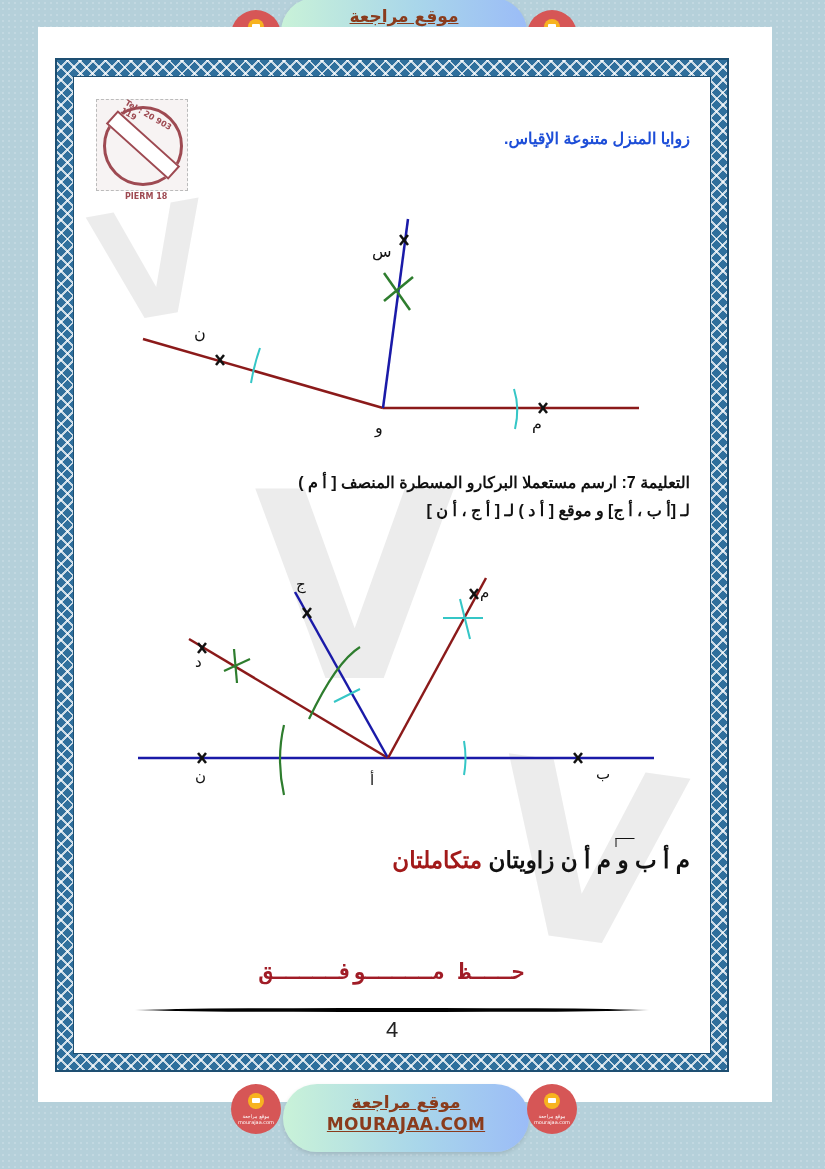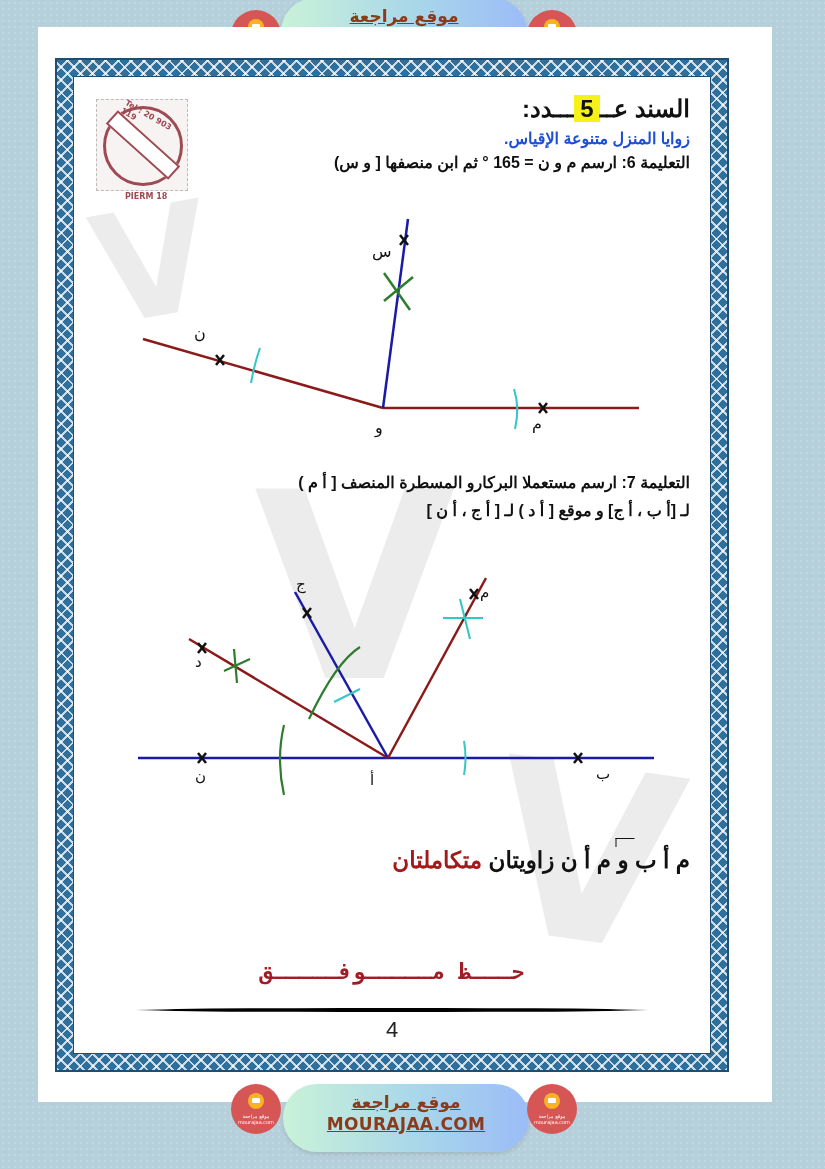--- a/index.html
+++ b/index.html
@@ -155,25 +155,21 @@
     <div class="watermark" style="left:180px; top:360px; font-size:260px;">V</div>
     <div class="watermark" style="left:420px; top:640px; font-size:240px; transform:rotate(8deg);">V</div>
 
     <div class="stamp">
       <div class="stamp-circle"></div>
       <div class="stamp-band"></div>
       <span class="stamp-text" style="left:22px; top:14px; transform:rotate(30deg);">Tel : 20 903 119</span>
       <span class="stamp-text" style="left:28px; top:92px;">PIERM 18</span>
     </div>
 
-    <div class="title-line rtl">
-      <span>السند عــ</span><span class="num-highlight">5</span><span>ـــدد:</span>
-    </div>
     <div class="sub-line rtl">زوايا المنزل متنوعة الإقياس.</div>
-    <div class="instr-line rtl" style="top:76px;">التعليمة 6: ارسم  م و ن  = 165 ° ثم ابن منصفها [ و س)</div>
 
     <svg class="figure" width="640" height="400" viewBox="0 0 640 400">
       <line x1="69" y1="262" x2="309" y2="331" stroke="#8b1a1a" stroke-width="2.5"></line>
       <line x1="309" y1="331" x2="565" y2="331" stroke="#8b1a1a" stroke-width="2.5"></line>
       <line x1="309" y1="331" x2="334" y2="142" stroke="#1a1aa8" stroke-width="2.5"></line>
       <path d="M 186 271 Q 180 288 177 306" stroke="#35c6c6" stroke-width="2" fill="none"></path>
       <path d="M 440 312 Q 446 331 441 352" stroke="#35c6c6" stroke-width="2" fill="none"></path>
       <line x1="310" y1="196" x2="336" y2="233" stroke="#2e7d2e" stroke-width="2.5"></line>
       <line x1="310" y1="224" x2="339" y2="200" stroke="#2e7d2e" stroke-width="2.5"></line>
       <g stroke="#111" stroke-width="2.5">

